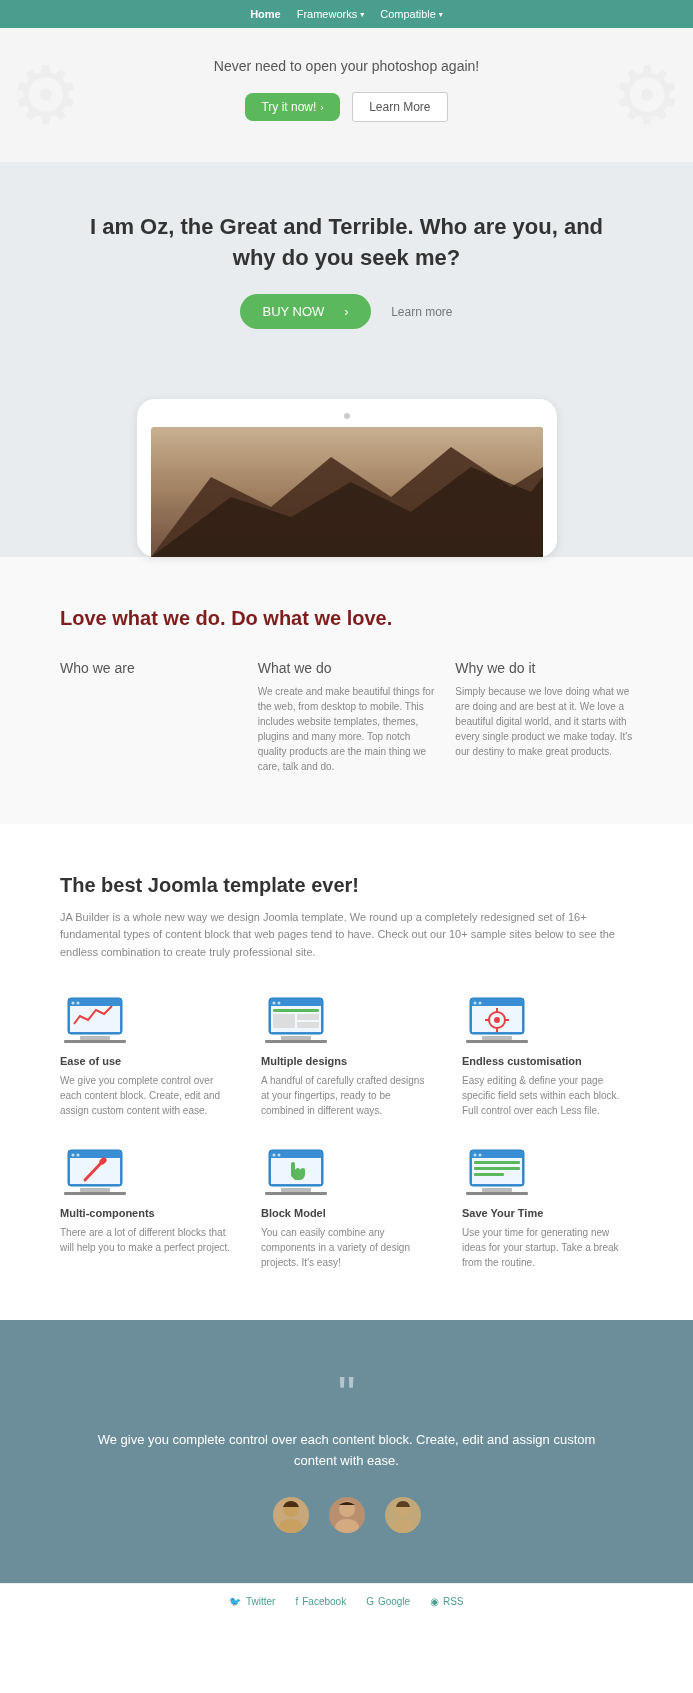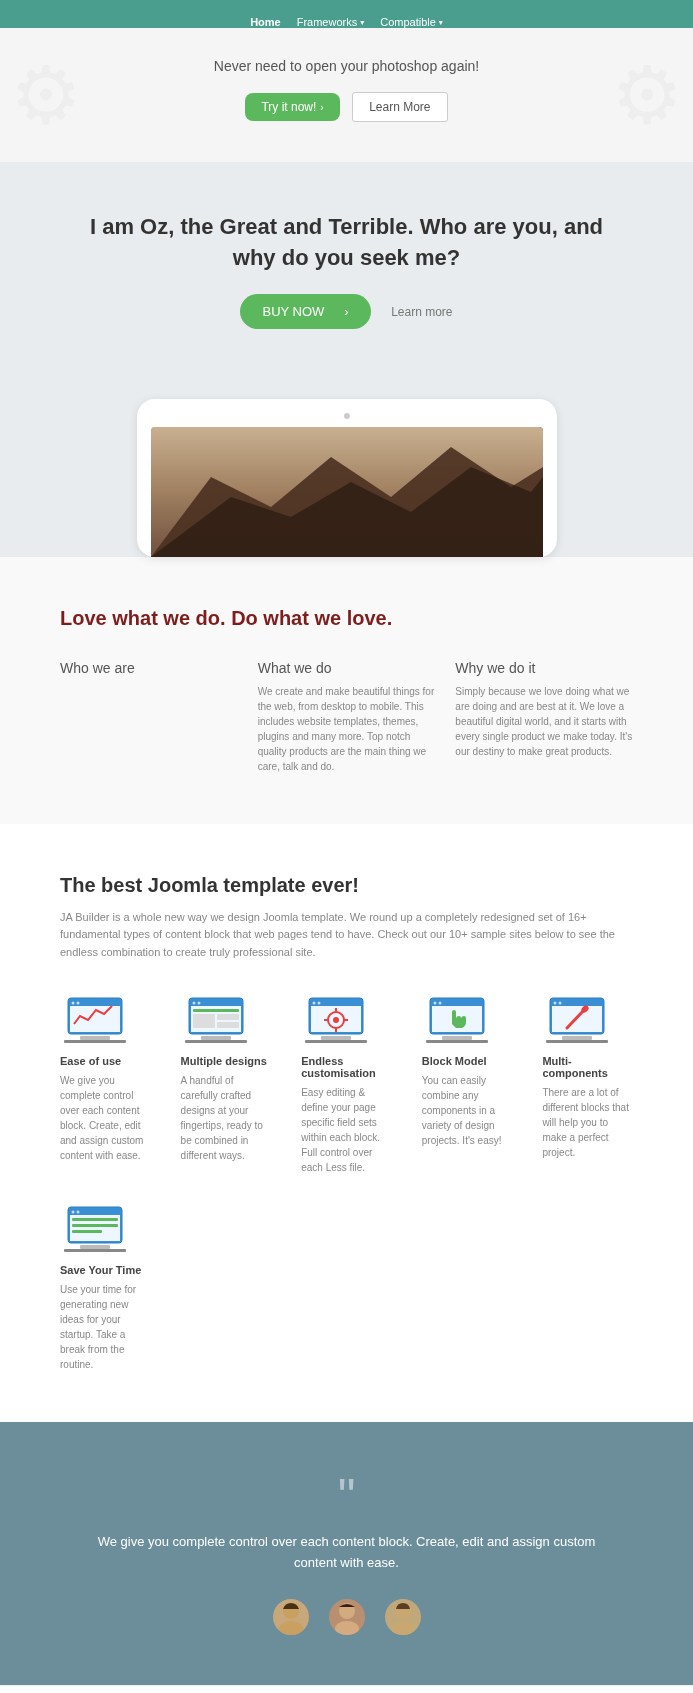--- a/index.html
+++ b/index.html
@@ -3,21 +3,21 @@
   <meta charset="utf-8">
   <style>
     * { margin: 0; padding: 0; box-sizing: border-box; }
     body { font-family: Arial, sans-serif; width: 693px; background: #fff; overflow-x: hidden; }
 
     
     nav {
       background: #4a9e8e;
       height: 28px;
       display: flex;
-      align-items: flex-end;
+      align-items: center;
       justify-content: center;
       gap: 16px;
     }
     nav .nav-item {
       color: #fff;
       font-size: 11px;
       cursor: pointer;
       display: flex;
       align-items: center;
       gap: 3px;
@@ -185,21 +185,21 @@
       margin-bottom: 12px;
     }
     .section-joomla .intro {
       font-size: 11px;
       color: #888;
       line-height: 1.6;
       margin-bottom: 35px;
     }
     .features-grid {
       display: grid;
-      grid-template-columns: 1fr 1fr 1fr 1fr 1fr;
+      grid-template-columns: 1fr 1fr 1fr;
       gap: 30px 30px;
     }
     .feature-item {}
     .feature-item h4 {
       font-size: 11px;
       color: #444;
       margin-bottom: 6px;
       font-weight: bold;
     }
     .feature-item p {
@@ -414,46 +414,46 @@
 
     <div class="feature-item">
       <div>
         <svg width="70" height="55" viewBox="0 0 70 55">
           <rect x="8" y="2" width="54" height="36" rx="3" fill="#3a8fd4" stroke="#2a7fc0" stroke-width="1"></rect>
           <rect x="10" y="4" width="50" height="32" fill="#eef6ff"></rect>
           <rect x="10" y="4" width="50" height="6" fill="#3a8fd4"></rect>
           <circle cx="13" cy="7" r="1.5" fill="#fff" opacity="0.7"></circle>
           <circle cx="18" cy="7" r="1.5" fill="#fff" opacity="0.7"></circle>
 
-          <path d="M30,28 L30,16 Q30,14 32,14 Q34,14 34,16 L34,22 Q35,20 37,20 Q39,20 39,22 Q40,20 42,20 Q44,20 44,22 L44,26 Q44,30 40,32 L34,32 Z" fill="#5cb85c"></path>
+          <line x1="25" y1="32" x2="42" y2="14" stroke="#e84040" stroke-width="3" stroke-linecap="round"></line>
+          <ellipse cx="43" cy="13" rx="4" ry="3" fill="#e84040" transform="rotate(-45 43 13)"></ellipse>
           <rect x="20" y="40" width="30" height="4" rx="1" fill="#bbb"></rect>
           <rect x="4" y="44" width="62" height="3" rx="1" fill="#888"></rect>
         </svg>
       </div>
-      <h4>Block Model</h4>
-      <p>You can easily combine any components in a variety of design projects. It's easy!</p>
+      <h4>Multi-components</h4>
+      <p>There are a lot of different blocks that will help you to make a perfect project.</p>
     </div>
 
     <div class="feature-item">
       <div>
         <svg width="70" height="55" viewBox="0 0 70 55">
           <rect x="8" y="2" width="54" height="36" rx="3" fill="#3a8fd4" stroke="#2a7fc0" stroke-width="1"></rect>
           <rect x="10" y="4" width="50" height="32" fill="#eef6ff"></rect>
           <rect x="10" y="4" width="50" height="6" fill="#3a8fd4"></rect>
           <circle cx="13" cy="7" r="1.5" fill="#fff" opacity="0.7"></circle>
           <circle cx="18" cy="7" r="1.5" fill="#fff" opacity="0.7"></circle>
 
-          <line x1="25" y1="32" x2="42" y2="14" stroke="#e84040" stroke-width="3" stroke-linecap="round"></line>
-          <ellipse cx="43" cy="13" rx="4" ry="3" fill="#e84040" transform="rotate(-45 43 13)"></ellipse>
+          <path d="M30,28 L30,16 Q30,14 32,14 Q34,14 34,16 L34,22 Q35,20 37,20 Q39,20 39,22 Q40,20 42,20 Q44,20 44,22 L44,26 Q44,30 40,32 L34,32 Z" fill="#5cb85c"></path>
           <rect x="20" y="40" width="30" height="4" rx="1" fill="#bbb"></rect>
           <rect x="4" y="44" width="62" height="3" rx="1" fill="#888"></rect>
         </svg>
       </div>
-      <h4>Multi-components</h4>
-      <p>There are a lot of different blocks that will help you to make a perfect project.</p>
+      <h4>Block Model</h4>
+      <p>You can easily combine any components in a variety of design projects. It's easy!</p>
     </div>
 
     <div class="feature-item">
       <div>
         <svg width="70" height="55" viewBox="0 0 70 55">
           <rect x="8" y="2" width="54" height="36" rx="3" fill="#3a8fd4" stroke="#2a7fc0" stroke-width="1"></rect>
           <rect x="10" y="4" width="50" height="32" fill="#eef6ff"></rect>
           <rect x="10" y="4" width="50" height="6" fill="#3a8fd4"></rect>
           <circle cx="13" cy="7" r="1.5" fill="#fff" opacity="0.7"></circle>
           <circle cx="18" cy="7" r="1.5" fill="#fff" opacity="0.7"></circle>

